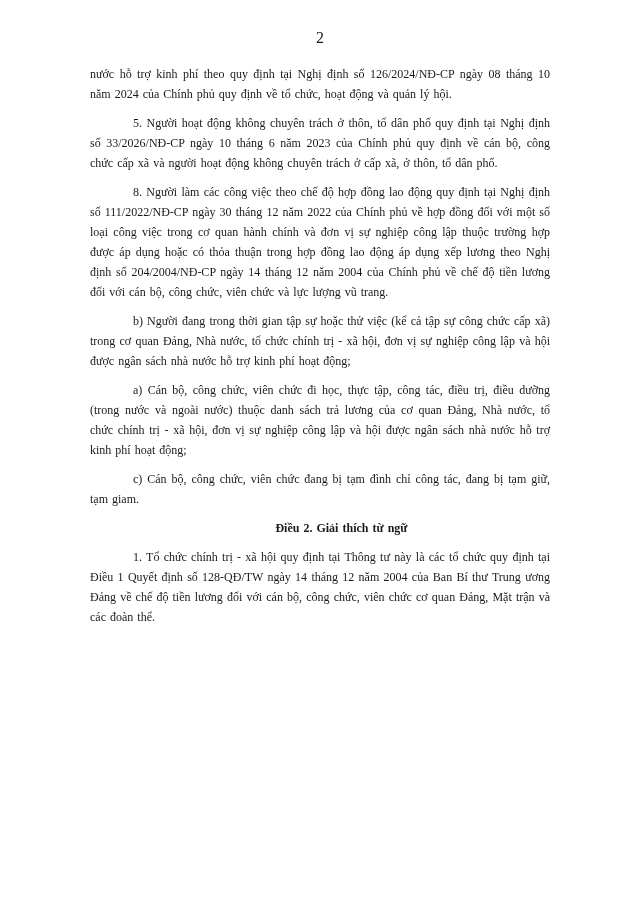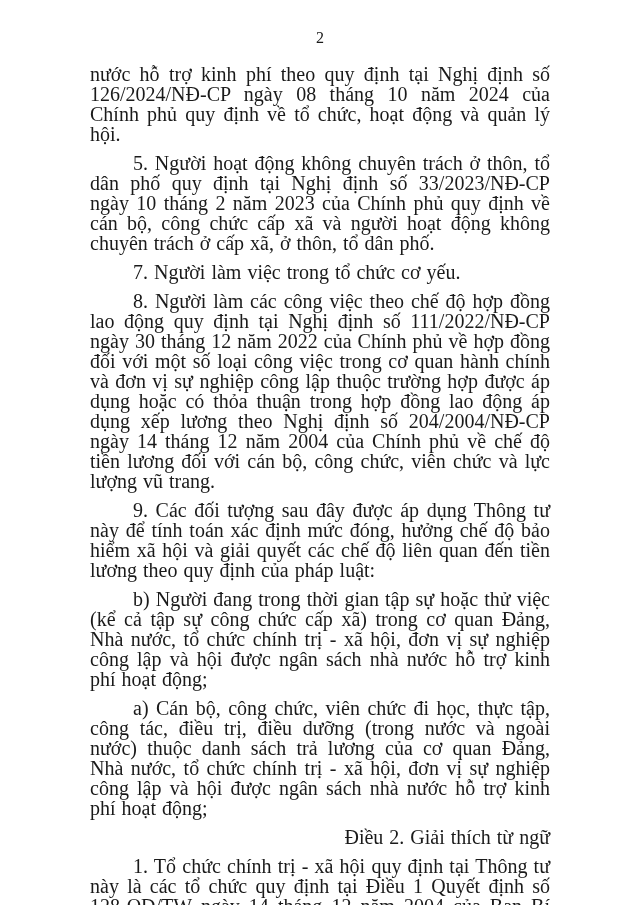--- a/index.html
+++ b/index.html
@@ -19,57 +19,56 @@
     overflow: hidden;
   }
   .page-number {
     text-align: center;
     font-size: 16px;
     line-height: 20px;
     margin-bottom: 16px;
   }
   .body-text p {
     margin: 0 0 9px 0;
-    font-size: 20px;
+    font-size: 12px;
     line-height: 20px;
     text-align: justify;
     text-indent: 43px;
     word-spacing: 1px;
   }
   .body-text p.no-indent {
     text-indent: 0;
   }
   .body-text p.heading {
-    font-weight: normal;
-    text-align: right;
+    font-weight: bold;
+    text-align: center;
   }
 </style>
 </head>
 <body>
 
 <div class="page">
 
   <div class="page-number">2</div>
 
   <div class="body-text">
     <p class="no-indent">nước hỗ trợ kinh phí theo quy định tại Nghị định số 126/2024/NĐ-CP ngày 08 tháng 10 năm 2024 của Chính phủ quy định về tổ chức, hoạt động và quản lý hội.</p>
 
-    <p>5. Người hoạt động không chuyên trách ở thôn, tổ dân phố quy định tại Nghị định số 33/2023/NĐ-CP ngày 10 tháng 2 năm 2023 của Chính phủ quy định về cán bộ, công chức cấp xã và người hoạt động không chuyên trách ở cấp xã, ở thôn, tổ dân phố.</p>
+    <p>5. Người hoạt động không chuyên trách ở thôn, tổ dân phố quy định tại Nghị định số 33/2026/NĐ-CP ngày 10 tháng 6 năm 2023 của Chính phủ quy định về cán bộ, công chức cấp xã và người hoạt động không chuyên trách ở cấp xã, ở thôn, tổ dân phố.</p>
 
 
-    <p>7. Người làm việc trong tổ chức cơ yếu.</p>
 
     <p>8. Người làm các công việc theo chế độ hợp đồng lao động quy định tại Nghị định số 111/2022/NĐ-CP ngày 30 tháng 12 năm 2022 của Chính phủ về hợp đồng đối với một số loại công việc trong cơ quan hành chính và đơn vị sự nghiệp công lập thuộc trường hợp được áp dụng hoặc có thỏa thuận trong hợp đồng lao động áp dụng xếp lương theo Nghị định số 204/2004/NĐ-CP ngày 14 tháng 12 năm 2004 của Chính phủ về chế độ tiền lương đối với cán bộ, công chức, viên chức và lực lượng vũ trang.</p>
 
-    <p>9. Các đối tượng sau đây được áp dụng Thông tư này để tính toán xác định mức đóng, hưởng chế độ bảo hiểm xã hội và giải quyết các chế độ liên quan đến tiền lương theo quy định của pháp luật:</p>
 
     <p>b) Người đang trong thời gian tập sự hoặc thử việc (kể cả tập sự công chức cấp xã) trong cơ quan Đảng, Nhà nước, tổ chức chính trị - xã hội, đơn vị sự nghiệp công lập và hội được ngân sách nhà nước hỗ trợ kinh phí hoạt động;</p>
 
     <p>a) Cán bộ, công chức, viên chức đi học, thực tập, công tác, điều trị, điều dưỡng (trong nước và ngoài nước) thuộc danh sách trả lương của cơ quan Đảng, Nhà nước, tổ chức chính trị - xã hội, đơn vị sự nghiệp công lập và hội được ngân sách nhà nước hỗ trợ kinh phí hoạt động;</p>
 
+    <p>c) Cán bộ, công chức, viên chức đang bị tạm đình chỉ công tác, đang bị tạm giữ, tạm giam.</p>
 
     <p class="heading">Điều 2. Giải thích từ ngữ</p>
 
     <p>1. Tổ chức chính trị - xã hội quy định tại Thông tư này là các tổ chức quy định tại Điều 1 Quyết định số 128-QĐ/TW ngày 14 tháng 12 năm 2004 của Ban Bí thư Trung ương Đảng về chế độ tiền lương đối với cán bộ, công chức, viên chức cơ quan Đảng, Mặt trận và các đoàn thể.</p>
 
   </div>
 
 </div>
 
 </body></html>

